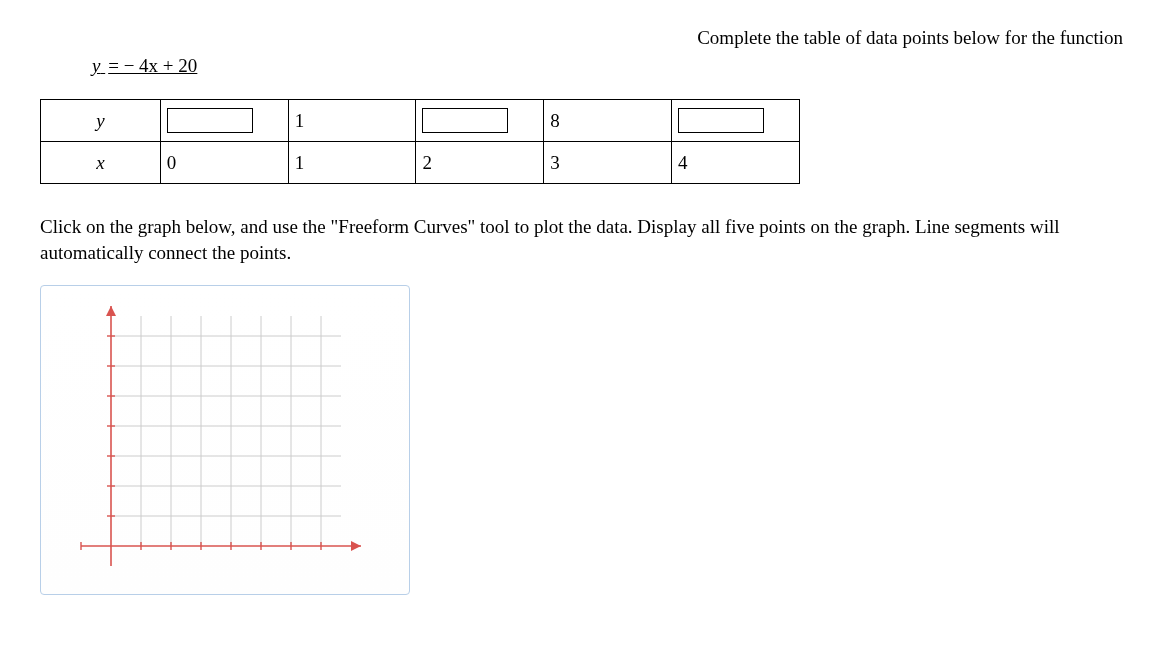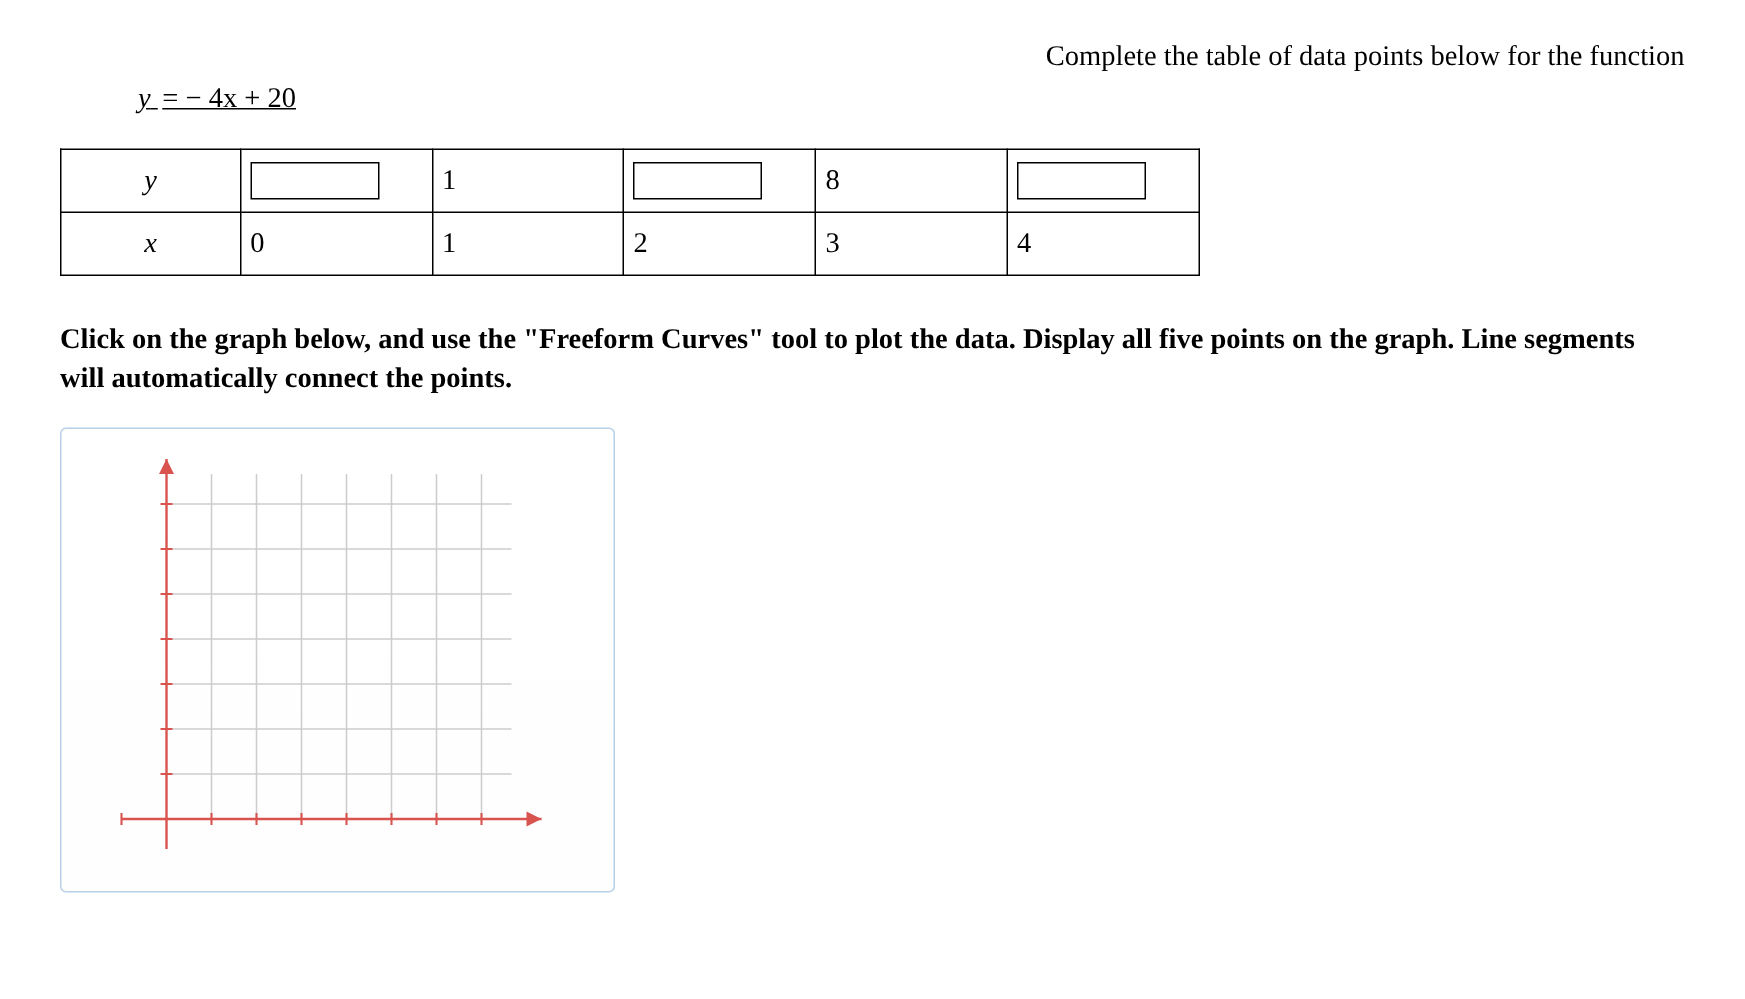--- a/index.html
+++ b/index.html
@@ -46,21 +46,21 @@
     .col-4 { width: 128px; }
     .col-5 { width: 128px; }
     input.cell-input {
       width: 86px;
       height: 25px;
       border: 1px solid #000;
       font-size: 17px;
       padding: 0 3px;
       background: #fff;
     }
-    .instructions { margin-bottom: 20px; line-height: 1.35; max-width: 1080px; font-weight: bold; }
+    .instructions { margin-bottom: 20px; line-height: 1.35; max-width: 1080px; }
     .graph-wrap {
       width: 370px;
       height: 310px;
       border: 1px solid #b8cfe8;
       border-radius: 4px;
       background: linear-gradient(#ffffff, #fefefe);
       padding: 10px;
     }
   </style>
 </head>

